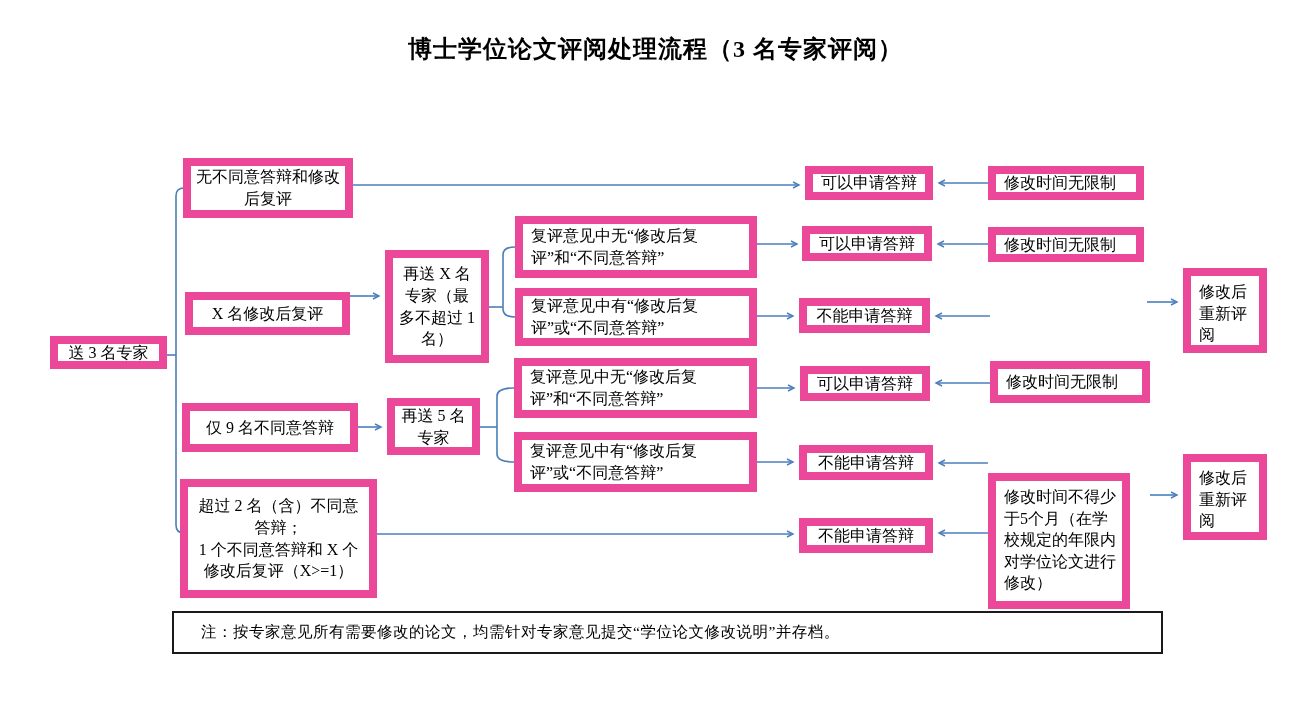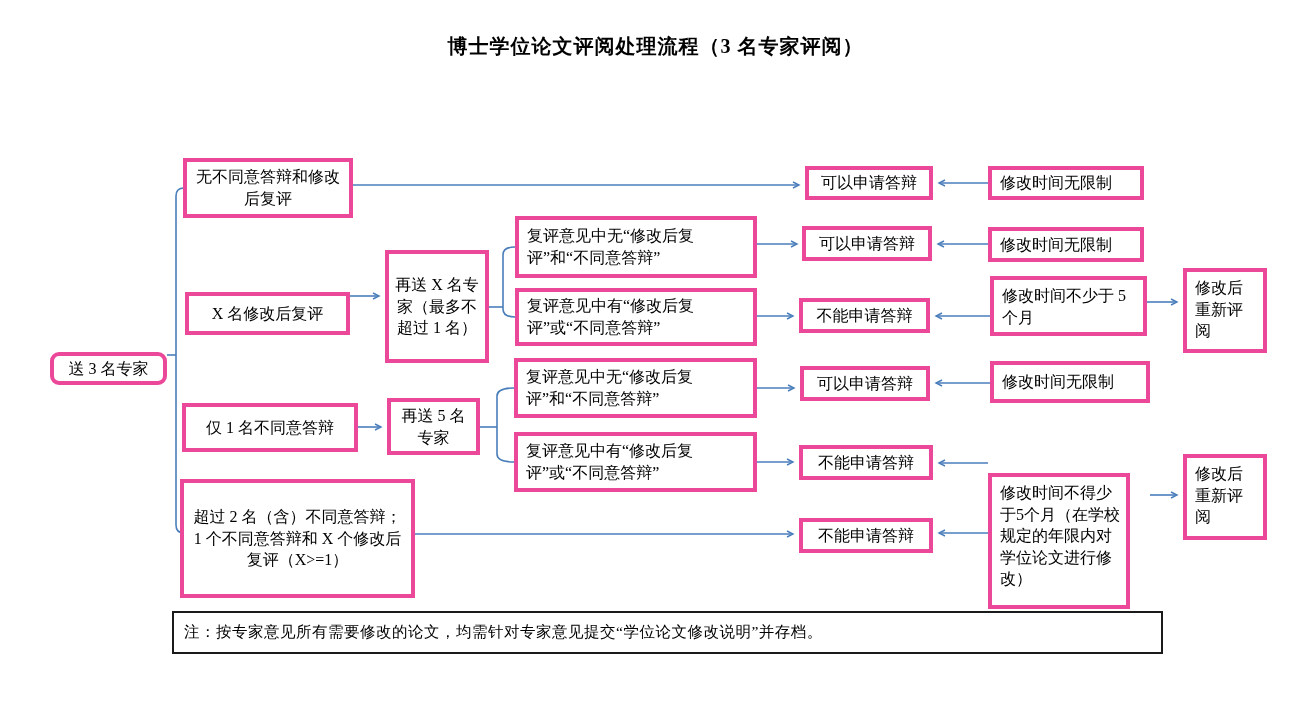--- a/index.html
+++ b/index.html
@@ -8,38 +8,38 @@
     width: 1311px; height: 704px;
     position: relative;
     font-family: "Liberation Serif", "DejaVu Serif", serif;
     color: #000000;
     overflow: hidden;
   }
   #canvas { position: absolute; left: 0; top: 0; width: 1311px; height: 704px; }
   #connector-layer { position: absolute; left: 0; top: 0; z-index: 1; }
   .title {
     position: absolute; left: 0; top: 33px; width: 100%;
-    text-align: center; font-size: 20px; font-weight: bold;
+    text-align: center; font-size: 24px; font-weight: bold;
     letter-spacing: 1px; z-index: 2;
   }
   .node {
     position: absolute; z-index: 2;
-    border: 4px solid #ec4899; background: #ffffff;
+    border: 8px solid #ec4899; background: #ffffff;
     display: flex; align-items: center; justify-content: center;
     font-size: 16px; line-height: 1.35;
     text-align: center; white-space: pre-line;
     overflow-wrap: break-word; padding: 2px 5px;
   }
   .node.left { justify-content: flex-start; text-align: left; padding-left: 8px; }
   .node.top { align-items: flex-start; padding-top: 5px; }
   .note-box {
     position: absolute; z-index: 2;
     border: 2px solid #1a1a1a; background: #ffffff;
     display: flex; align-items: center;
-    font-size: 15.5px; padding-left: 10px; letter-spacing: 0.5px;
+    font-size: 15.5px; padding-left: 27px; letter-spacing: 0.5px;
   }
 </style>
 </head>
 <body>
 
 <div id="canvas">
 
   <svg id="connector-layer" width="1311" height="704" viewBox="0 0 1311 704">
     <defs>
       <marker id="arrow" markerWidth="10" markerHeight="10" refX="7" refY="4" orient="auto" markerUnits="userSpaceOnUse">
@@ -78,46 +78,45 @@
       <path d="M988,463 H939" marker-end="url(#arrow)"></path>
       <path d="M988,533 H939" marker-end="url(#arrow)"></path>
 
       <path d="M1147,302 H1177" marker-end="url(#arrow)"></path>
       <path d="M1150,495 H1177" marker-end="url(#arrow)"></path>
     </g>
   </svg>
 
   <div class="title">博士学位论文评阅处理流程（3 名专家评阅）</div>
 
-  <div class="node" style="left:50px; top:352px; width:117px; height:33px;border-radius:9px;">送 3 名专家</div>
+  <div class="node" style="left:50px; top:336px; width:117px; height:33px;">送 3 名专家</div>
 
   <div class="node" style="left:183px; top:158px; width:170px; height:60px;">无不同意答辩和修改后复评</div>
   <div class="node" style="left:185px; top:292px; width:165px; height:43px;">X 名修改后复评</div>
-  <div class="node" style="left:182px; top:403px; width:176px; height:49px;">仅 1 名不同意答辩</div>
-  <div class="node" style="left:180px; top:479px; width:235px; height:119px;">超过 2 名（含）不同意答辩；
+  <div class="node" style="left:182px; top:403px; width:176px; height:49px;">仅 9 名不同意答辩</div>
+  <div class="node" style="left:180px; top:479px; width:197px; height:119px;">超过 2 名（含）不同意答辩；
 1 个不同意答辩和 X 个修改后复评（X&gt;=1）</div>
 
   <div class="node" style="left:385px; top:250px; width:104px; height:113px;">再送 X 名专家（最多不超过 1 名）</div>
   <div class="node" style="left:387px; top:398px; width:93px; height:57px;">再送 5 名专家</div>
 
   <div class="node left" style="left:515px; top:216px; width:242px; height:62px;">复评意见中无“修改后复评”和“不同意答辩”</div>
   <div class="node left" style="left:515px; top:288px; width:242px; height:58px;">复评意见中有“修改后复评”或“不同意答辩”</div>
   <div class="node left" style="left:514px; top:358px; width:243px; height:60px;">复评意见中无“修改后复评”和“不同意答辩”</div>
   <div class="node left" style="left:514px; top:432px; width:243px; height:60px;">复评意见中有“修改后复评”或“不同意答辩”</div>
 
   <div class="node" style="left:805px; top:166px; width:128px; height:34px;">可以申请答辩</div>
   <div class="node" style="left:802px; top:226px; width:130px; height:35px;">可以申请答辩</div>
   <div class="node" style="left:799px; top:298px; width:131px; height:35px;">不能申请答辩</div>
   <div class="node" style="left:800px; top:366px; width:130px; height:35px;">可以申请答辩</div>
   <div class="node" style="left:799px; top:445px; width:134px; height:35px;">不能申请答辩</div>
   <div class="node" style="left:799px; top:518px; width:134px; height:35px;">不能申请答辩</div>
 
   <div class="node left" style="left:988px; top:166px; width:156px; height:34px;">修改时间无限制</div>
   <div class="node left" style="left:988px; top:227px; width:156px; height:35px;">修改时间无限制</div>
-  <div class="node left top" style="left:990px; top:276px; width:157px; height:60px;">修改时间不少于 5 个月</div>
   <div class="node left" style="left:990px; top:361px; width:160px; height:42px;">修改时间无限制</div>
   <div class="node left top" style="left:988px; top:437px; width:142px; height:136px;margin-top:36px;">修改时间不得少于5个月（在学校规定的年限内对学位论文进行修改）</div>
 
   <div class="node left top" style="left:1183px; top:268px; width:84px; height:85px;">修改后重新评阅</div>
   <div class="node left top" style="left:1183px; top:454px; width:84px; height:86px;">修改后重新评阅</div>
 
   <div class="note-box" style="left:172px; top:611px; width:991px; height:43px;">注：按专家意见所有需要修改的论文，均需针对专家意见提交“学位论文修改说明”并存档。</div>
 
 </div>
 

